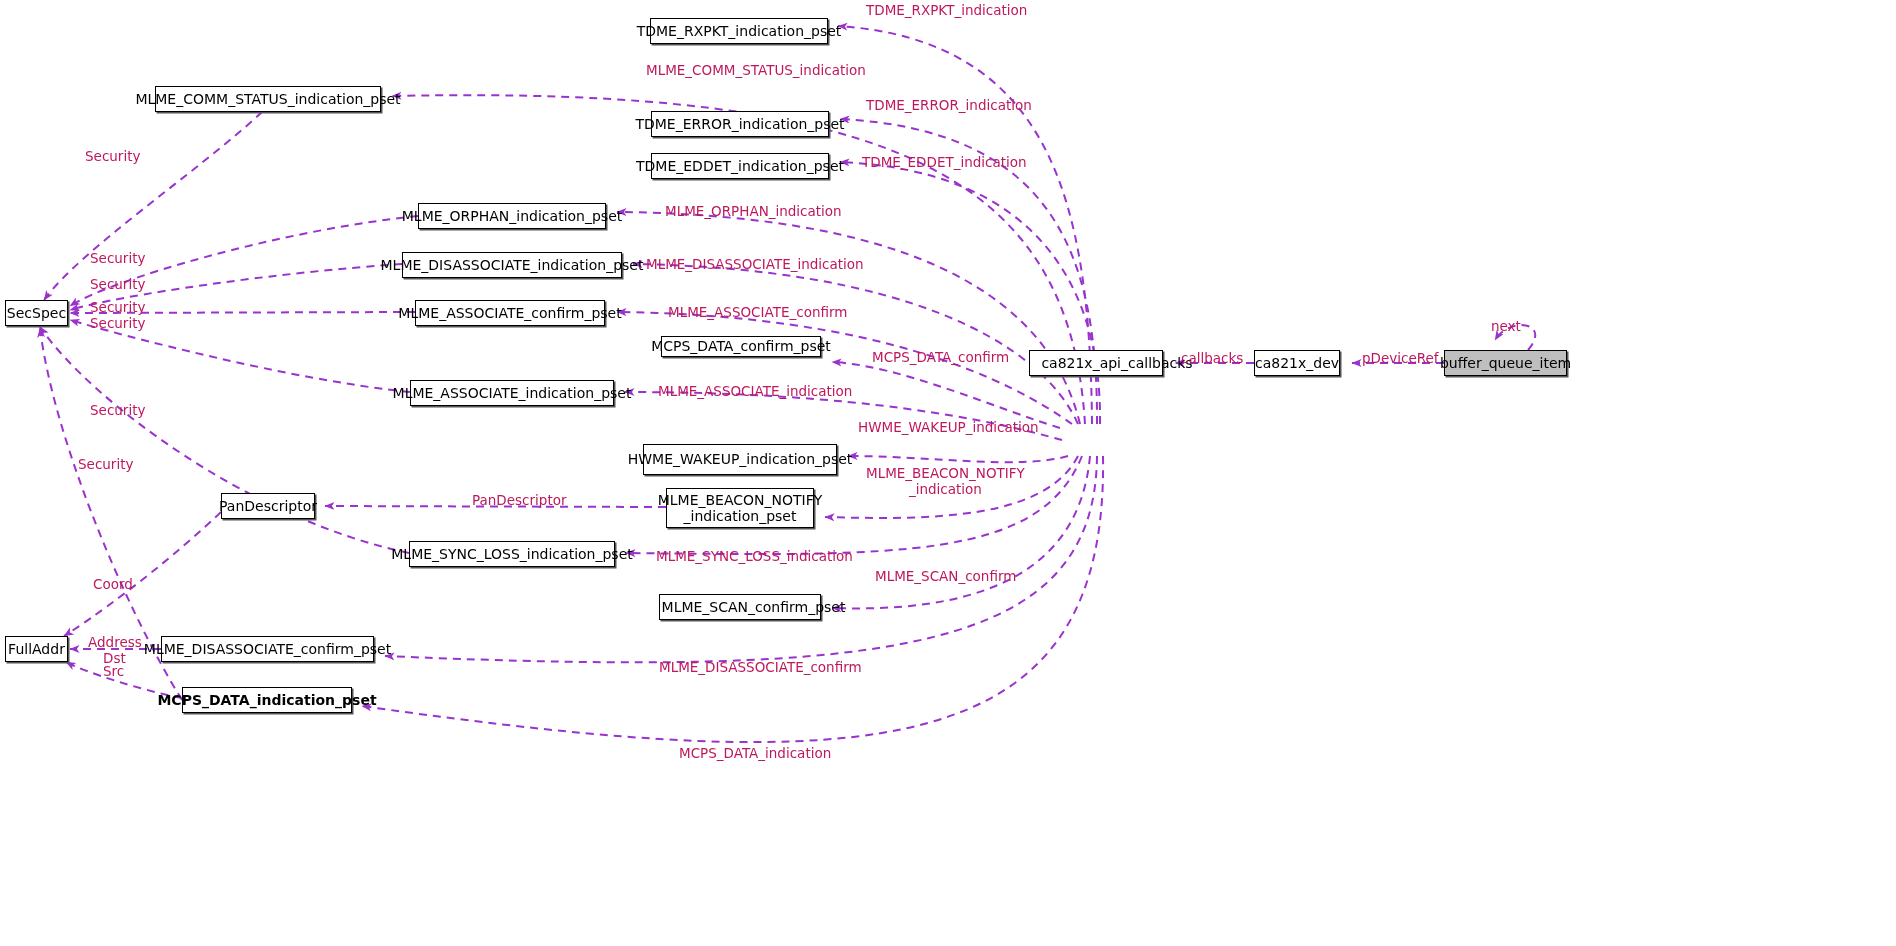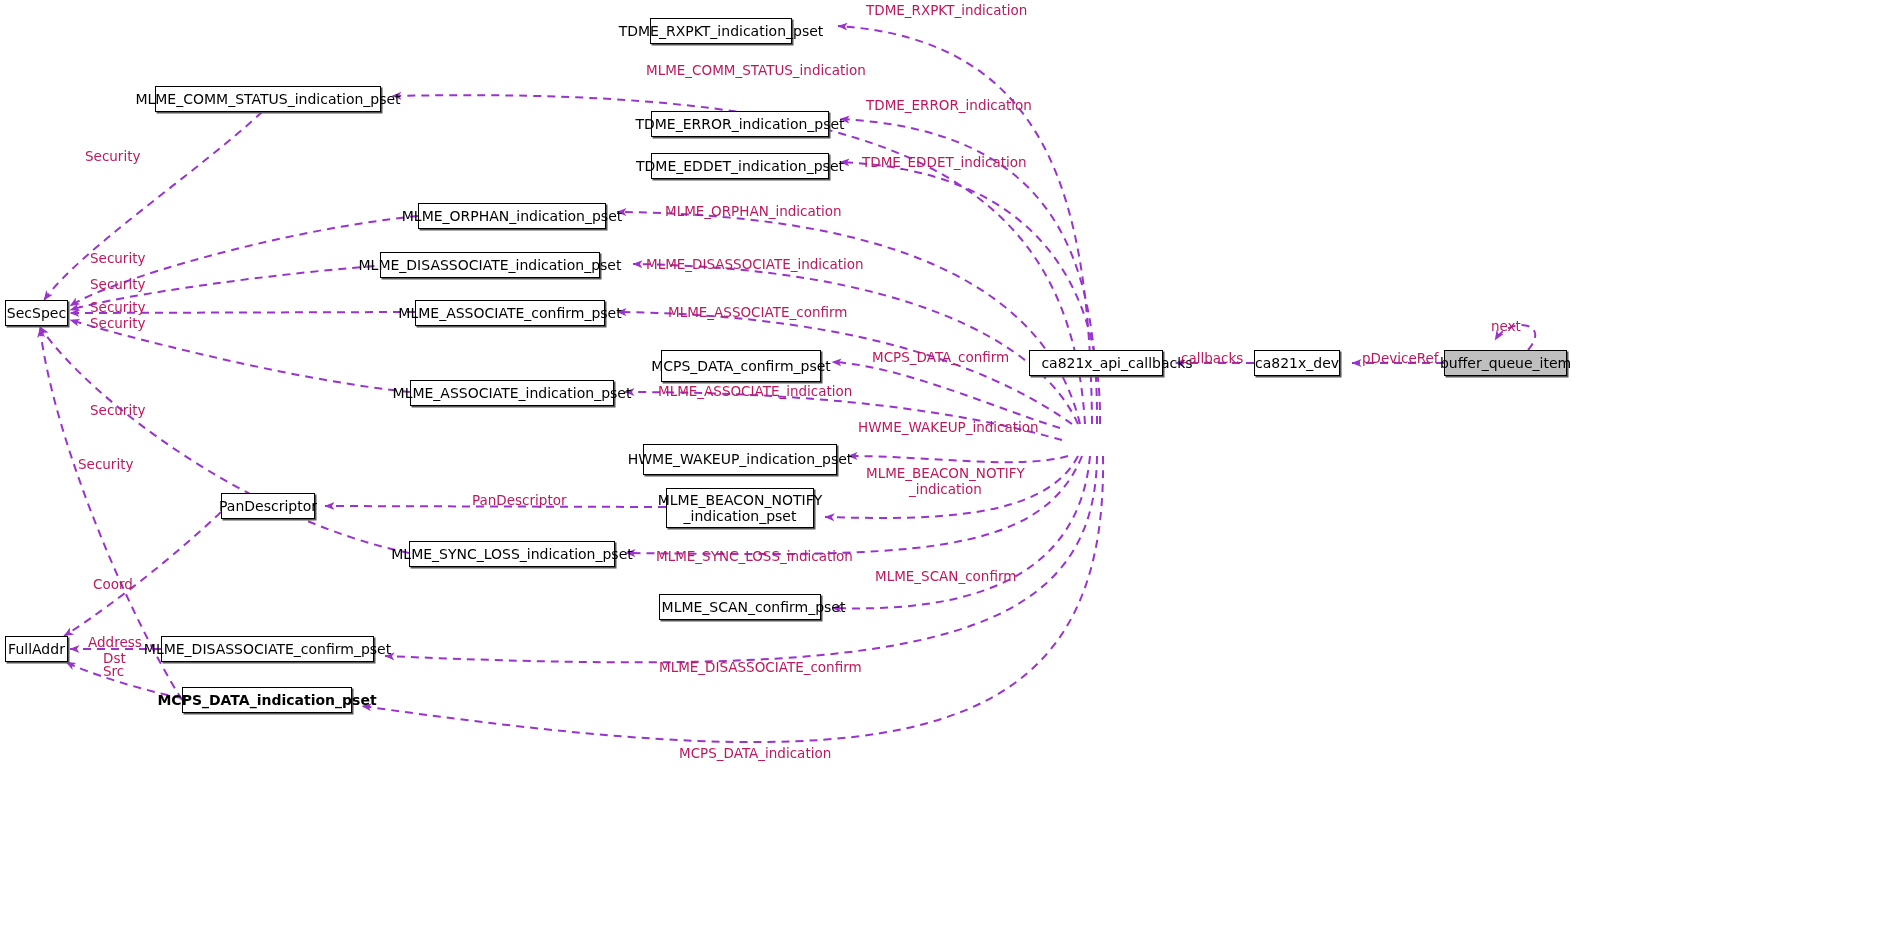--- a/index.html
+++ b/index.html
@@ -88,29 +88,29 @@
         <path d="M410,392 C290,380 120,335 70,320" fill="none" stroke="#9a32cd" stroke-width="2" stroke-dasharray="8,6" marker-end="url(#arrowOpen)"></path>
         <path d="M409,553 C250,520 90,400 40,327" fill="none" stroke="#9a32cd" stroke-width="2" stroke-dasharray="8,6" marker-end="url(#arrowOpen)"></path>
         <path d="M182,700 C120,600 52,430 40,328" fill="none" stroke="#9a32cd" stroke-width="2" stroke-dasharray="8,6" marker-end="url(#arrowOpen)"></path>
         <path d="M666,507 L325,506" fill="none" stroke="#9a32cd" stroke-width="2" stroke-dasharray="8,6" marker-end="url(#arrowOpen)"></path>
         <path d="M221,512 C160,570 90,620 64,636" fill="none" stroke="#9a32cd" stroke-width="2" stroke-dasharray="8,6" marker-end="url(#arrowOpen)"></path>
         <path d="M161,649 L70,649" fill="none" stroke="#9a32cd" stroke-width="2" stroke-dasharray="8,6" marker-end="url(#arrowOpen)"></path>
         <path d="M182,698 C140,690 85,672 66,662" fill="none" stroke="#9a32cd" stroke-width="2" stroke-dasharray="8,6" marker-end="url(#arrowOpen)"></path>
       </g>
   </svg>
   <div id="nodes-layer">
-      <div class="node" style="left: 650px; top: 18px; width: 142px; height: 26px;">TDME_RXPKT_indication_pset</div>
+      <div class="node" style="left: 650px; top: 18px; width: 178px; height: 26px;">TDME_RXPKT_indication_pset</div>
       <div class="node" style="left: 155px; top: 86px; width: 226px; height: 26px;">MLME_COMM_STATUS_indication_pset</div>
       <div class="node" style="left: 651px; top: 111px; width: 178px; height: 26px; text-align: center;">TDME_ERROR_indication_pset</div>
       <div class="node" style="left: 651px; top: 153px; width: 178px; height: 26px;">TDME_EDDET_indication_pset</div>
       <div class="node" style="left: 418px; top: 203px; width: 188px; height: 26px;">MLME_ORPHAN_indication_pset</div>
-      <div class="node" style="left: 380px; top: 252px; width: 220px; height: 26px;">MLME_DISASSOCIATE_indication_pset</div>
+      <div class="node" style="left: 402px; top: 252px; width: 220px; height: 26px;">MLME_DISASSOCIATE_indication_pset</div>
       <div class="node" style="left: 5px; top: 300px; width: 63px; height: 26px;">SecSpec</div>
       <div class="node" style="left: 415px; top: 300px; width: 190px; height: 26px;">MLME_ASSOCIATE_confirm_pset</div>
-      <div class="node" style="left: 661px; top: 350px; width: 160px; height: 32px;">MCPS_DATA_confirm_pset</div>
+      <div class="node" style="left: 661px; top: 336px; width: 160px; height: 21px;">MCPS_DATA_confirm_pset</div>
       <div class="node" style="left: 1029px; top: 350px; width: 134px; height: 26px; padding-left: 48px;">ca821x_api_callbacks</div>
       <div class="node" style="left: 1254px; top: 350px; width: 86px; height: 26px;">ca821x_dev</div>
       <div class="node highlight" style="left: 1444px; top: 350px; width: 123px; height: 26px;">buffer_queue_item</div>
       <div class="node" style="left: 410px; top: 380px; width: 204px; height: 26px;">MLME_ASSOCIATE_indication_pset</div>
       <div class="node" style="left: 643px; top: 444px; width: 194px; height: 31px;">HWME_WAKEUP_indication_pset</div>
       <div class="node" style="left: 221px; top: 493px; width: 94px; height: 26px;">PanDescriptor</div>
       <div class="node" style="left: 666px; top: 488px; width: 148px; height: 40px;">MLME_BEACON_NOTIFY
 _indication_pset</div>
       <div class="node" style="left: 409px; top: 541px; width: 206px; height: 26px;">MLME_SYNC_LOSS_indication_pset</div>
       <div class="node" style="left: 659px; top: 594px; width: 162px; height: 26px; padding-left: 33px;">MLME_SCAN_confirm_pset</div>

